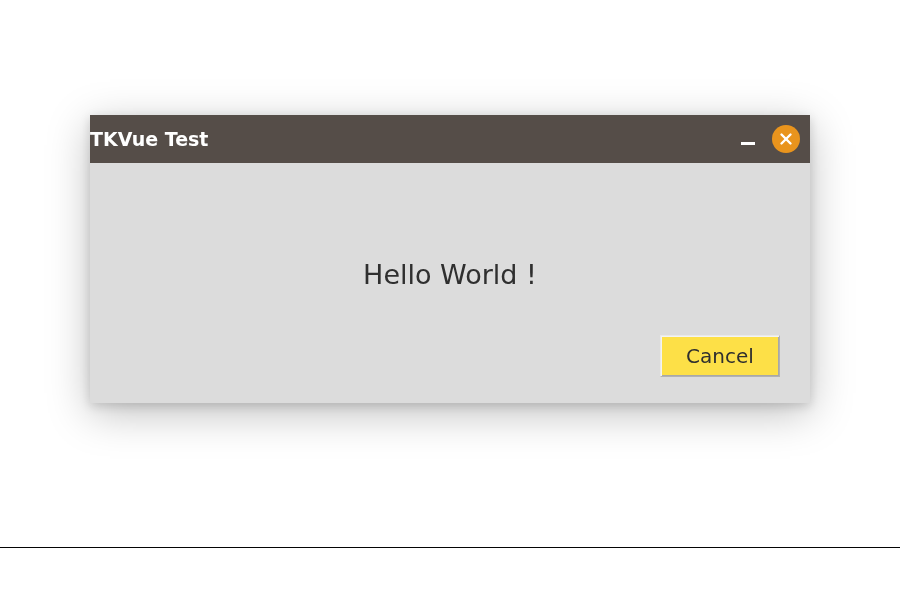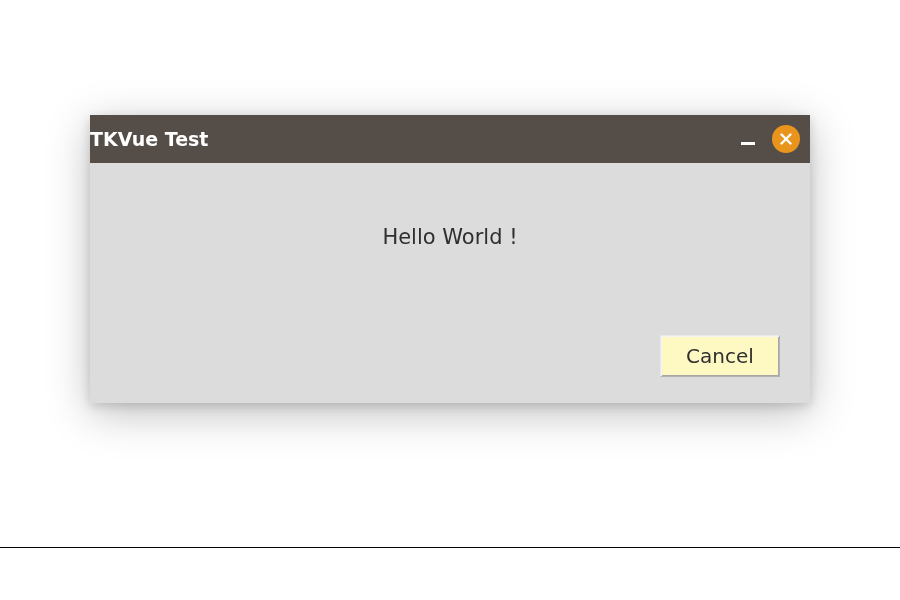--- a/index.html
+++ b/index.html
@@ -81,33 +81,34 @@
     }
     .message-area {
       flex: 1;
       display: flex;
       align-items: flex-start;
       justify-content: center;
       padding-top: 32px;
     }
     .message-text {
       color: #2f2f2f;
-      font-size: 21px;
+      font-size: 27px;
       font-weight: 400;
+      margin-top: 34px;
     }
     .button-row {
       display: flex;
       justify-content: flex-end;
       gap: 14px;
       margin-top: 20px;
     }
     .action-button {
       min-width: 120px;
       height: 42px;
-      background: #fef9c3;
+      background: #fde047;
       border: 1px solid #b2b2b2;
       border-top-color: #e9e9e9;
       border-left-color: #e9e9e9;
       box-shadow: inset 1px 1px 0 #f3f3f3, inset -1px -1px 0 #a8a8a8;
       font-size: 20px;
       color: #2f2f2f;
       font-family: inherit;
       cursor: pointer;
       padding: 0 20px;
     }

